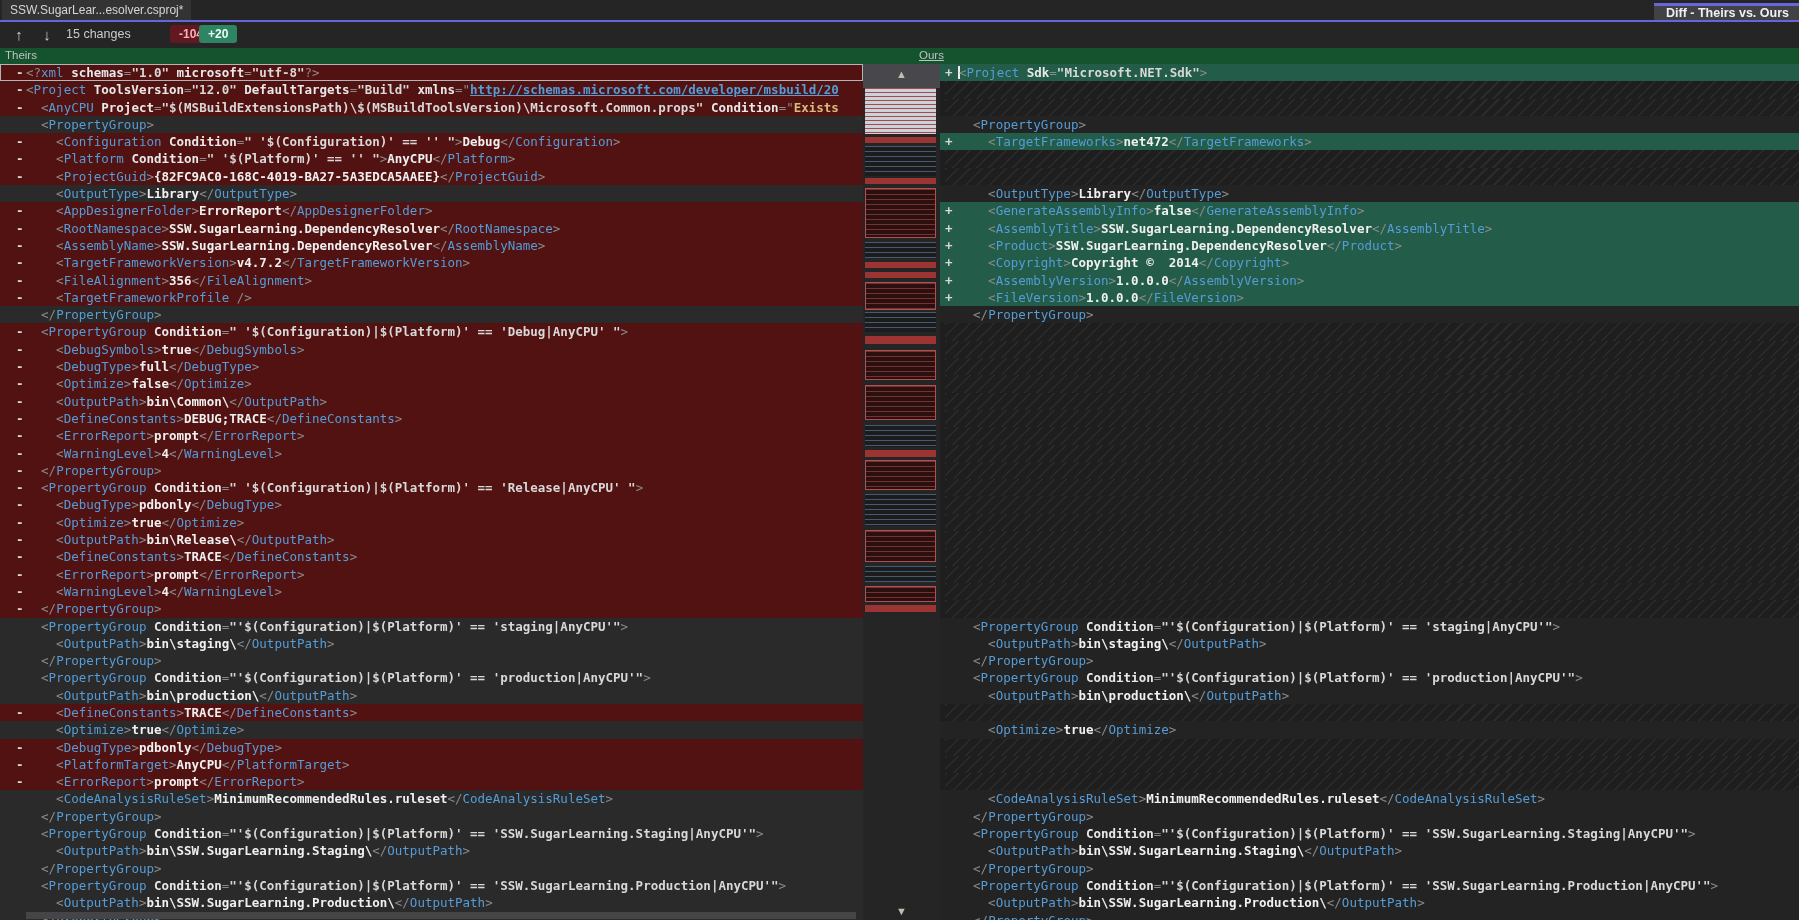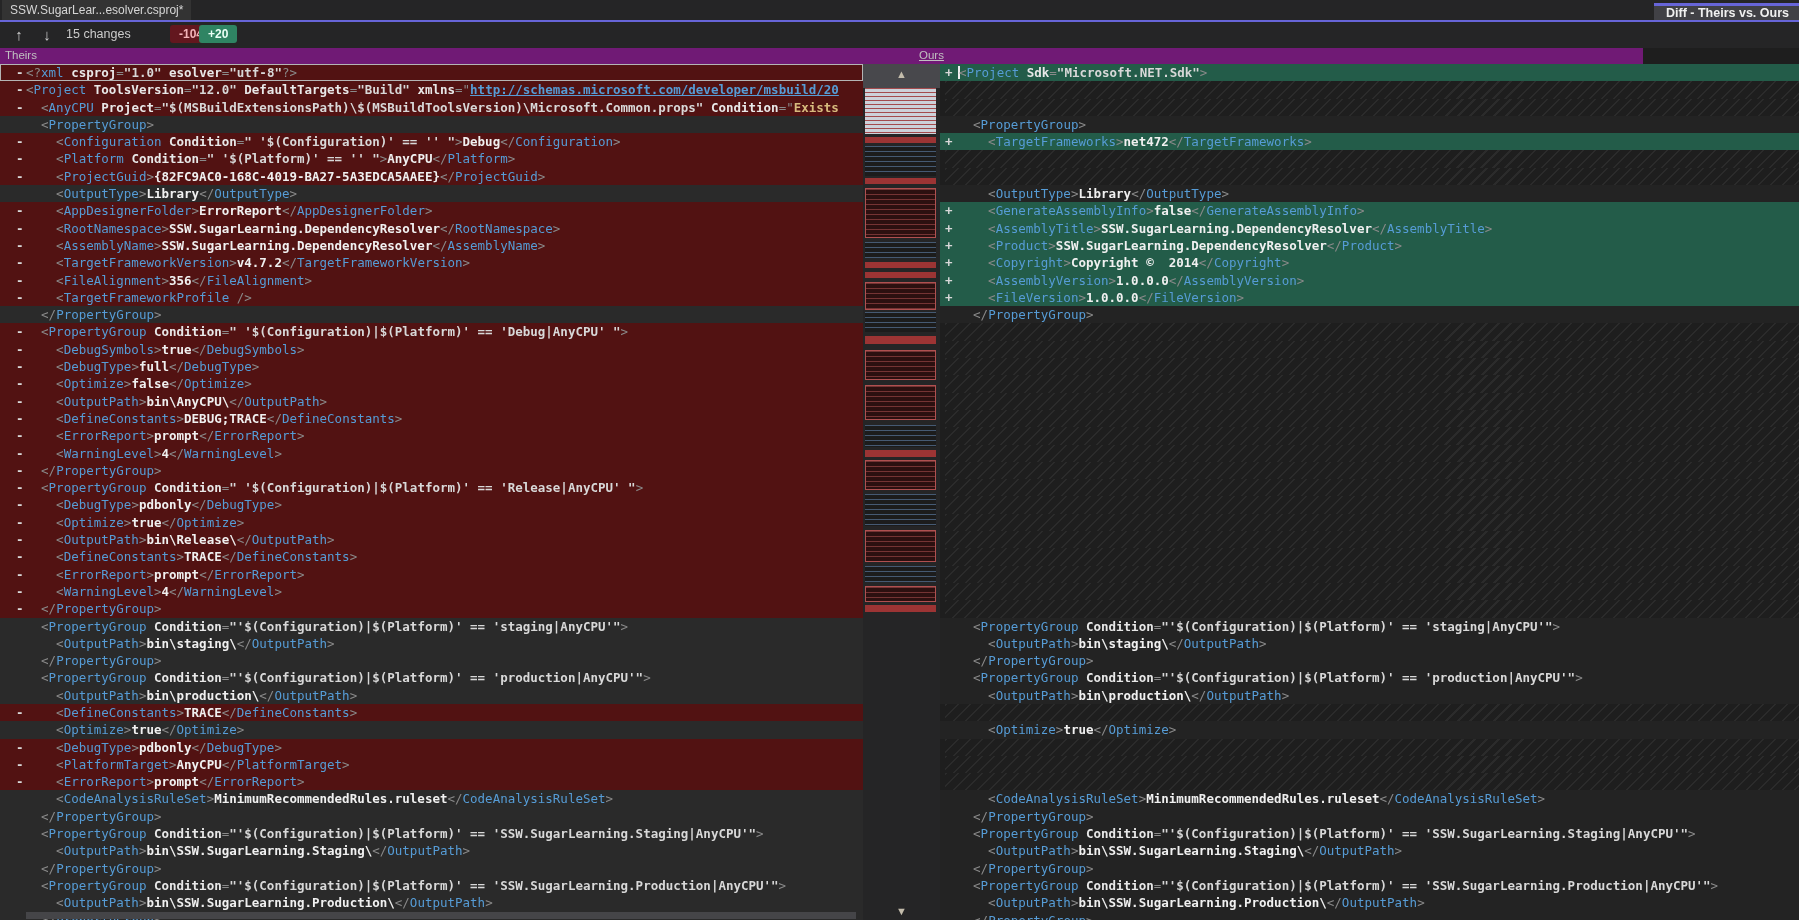--- a/index.html
+++ b/index.html
@@ -14,21 +14,21 @@
   #purple-rule{position:absolute;left:0;top:20px;width:1799px;height:2px;background:#6765d8;}
   #toolbar{position:absolute;left:0;top:22px;width:1799px;height:26px;background:#252526;}
   .nav-arrow{position:absolute;top:1px;width:22px;height:24px;font-size:15px;color:#cccccc;
              text-align:center;line-height:24px;cursor:pointer;background:none;border:none;padding:0;}
   #arrow-prev{left:8px;} #arrow-next{left:36px;}
   #changes-label{position:absolute;left:66px;top:5px;font-size:12.5px;color:#cccccc;}
   .badge{position:absolute;top:3px;height:18px;border-radius:3px;font-size:12px;line-height:18px;
          padding:0 9px;font-weight:bold;}
   #del-badge{left:150px;background:#63171e;color:#f2b3b8;margin-left:20px;}
   #add-badge{left:199px;background:#2f8463;color:#eafff5;}
-  #labels-row{position:absolute;left:0;top:48px;width:1643px;height:16px;background:#701a75;}
+  #labels-row{position:absolute;left:0;top:48px;width:1799px;height:16px;background:#14532d;}
   .pane-label{position:absolute;top:1px;font-size:11.5px;color:#c0c0c0;}
   #label-theirs{left:5px;} #label-ours{left:919px;text-decoration:underline;}
   
   #editors{position:absolute;left:0;top:64px;width:1799px;height:856px;}
   .editor{position:absolute;top:0;height:856px;overflow:hidden;background:#1e1e1e;}
   #left-editor{left:0;width:863px;}
   #right-editor{left:940px;width:859px;}
   .line{height:17.3px;line-height:17.3px;white-space:pre;overflow:hidden;position:relative;
         font-family:"DejaVu Sans Mono","Liberation Mono",monospace;font-size:12.5px;box-sizing:border-box;}
   #left-editor .line{padding-left:26px;}
@@ -85,40 +85,40 @@
   </div>
 
   <div id="labels-row">
     <span class="pane-label" id="label-theirs">Theirs</span>
     <span class="pane-label" id="label-ours">Ours</span>
   </div>
 
   <div id="editors">
     <div class="editor" id="left-editor">
       <div id="left-code">
-          <div class="line del cur-diff"><span class="gut">-</span><span class="d">&lt;?</span><span class="t">xml</span><span class="a"> csproj</span><span class="d">=</span><span class="v">"1.0"</span><span class="a"> esolver</span><span class="d">=</span><span class="v">"utf-8"</span><span class="d">?&gt;</span></div>
+          <div class="line del cur-diff"><span class="gut">-</span><span class="d">&lt;?</span><span class="t">xml</span><span class="a"> schemas</span><span class="d">=</span><span class="v">"1.0"</span><span class="a"> microsoft</span><span class="d">=</span><span class="v">"utf-8"</span><span class="d">?&gt;</span></div>
           <div class="line del"><span class="gut">-</span><span class="d">&lt;</span><span class="t">Project</span><span class="a"> ToolsVersion</span><span class="d">=</span><span class="v">"12.0"</span><span class="a"> DefaultTargets</span><span class="d">=</span><span class="v">"Build"</span><span class="a"> xmlns</span><span class="d">="</span><span class="u">http://schemas.microsoft.com/developer/msbuild/20</span></div>
           <div class="line del"><span class="gut">-</span><span class="c">  </span><span class="d">&lt;</span><span class="t">AnyCPU</span><span class="a"> Project</span><span class="d">=</span><span class="v">"$(MSBuildExtensionsPath)\$(MSBuildToolsVersion)\Microsoft.Common.props"</span><span class="a"> Condition</span><span class="d">="</span><span class="s">Exists</span></div>
           <div class="line ctx"><span class="c">  </span><span class="d">&lt;</span><span class="t">PropertyGroup</span><span class="d">&gt;</span></div>
           <div class="line del"><span class="gut">-</span><span class="c">    </span><span class="d">&lt;</span><span class="t">Configuration</span><span class="a"> Condition</span><span class="d">=</span><span class="v">" '$(Configuration)' == '' "</span><span class="d">&gt;</span><span class="c">Debug</span><span class="d">&lt;/</span><span class="t">Configuration</span><span class="d">&gt;</span></div>
           <div class="line del"><span class="gut">-</span><span class="c">    </span><span class="d">&lt;</span><span class="t">Platform</span><span class="a"> Condition</span><span class="d">=</span><span class="v">" '$(Platform)' == '' "</span><span class="d">&gt;</span><span class="c">AnyCPU</span><span class="d">&lt;/</span><span class="t">Platform</span><span class="d">&gt;</span></div>
           <div class="line del"><span class="gut">-</span><span class="c">    </span><span class="d">&lt;</span><span class="t">ProjectGuid</span><span class="d">&gt;</span><span class="c">{82FC9AC0-168C-4019-BA27-5A3EDCA5AAEE}</span><span class="d">&lt;/</span><span class="t">ProjectGuid</span><span class="d">&gt;</span></div>
           <div class="line ctx"><span class="c">    </span><span class="d">&lt;</span><span class="t">OutputType</span><span class="d">&gt;</span><span class="c">Library</span><span class="d">&lt;/</span><span class="t">OutputType</span><span class="d">&gt;</span></div>
           <div class="line del"><span class="gut">-</span><span class="c">    </span><span class="d">&lt;</span><span class="t">AppDesignerFolder</span><span class="d">&gt;</span><span class="c">ErrorReport</span><span class="d">&lt;/</span><span class="t">AppDesignerFolder</span><span class="d">&gt;</span></div>
           <div class="line del"><span class="gut">-</span><span class="c">    </span><span class="d">&lt;</span><span class="t">RootNamespace</span><span class="d">&gt;</span><span class="c">SSW.SugarLearning.DependencyResolver</span><span class="d">&lt;/</span><span class="t">RootNamespace</span><span class="d">&gt;</span></div>
           <div class="line del"><span class="gut">-</span><span class="c">    </span><span class="d">&lt;</span><span class="t">AssemblyName</span><span class="d">&gt;</span><span class="c">SSW.SugarLearning.DependencyResolver</span><span class="d">&lt;/</span><span class="t">AssemblyName</span><span class="d">&gt;</span></div>
           <div class="line del"><span class="gut">-</span><span class="c">    </span><span class="d">&lt;</span><span class="t">TargetFrameworkVersion</span><span class="d">&gt;</span><span class="c">v4.7.2</span><span class="d">&lt;/</span><span class="t">TargetFrameworkVersion</span><span class="d">&gt;</span></div>
           <div class="line del"><span class="gut">-</span><span class="c">    </span><span class="d">&lt;</span><span class="t">FileAlignment</span><span class="d">&gt;</span><span class="c">356</span><span class="d">&lt;/</span><span class="t">FileAlignment</span><span class="d">&gt;</span></div>
           <div class="line del"><span class="gut">-</span><span class="c">    </span><span class="d">&lt;</span><span class="t">TargetFrameworkProfile</span><span class="d"> /&gt;</span></div>
           <div class="line ctx"><span class="c">  </span><span class="d">&lt;/</span><span class="t">PropertyGroup</span><span class="d">&gt;</span></div>
           <div class="line del"><span class="gut">-</span><span class="c">  </span><span class="d">&lt;</span><span class="t">PropertyGroup</span><span class="a"> Condition</span><span class="d">=</span><span class="v">" '$(Configuration)|$(Platform)' == 'Debug|AnyCPU' "</span><span class="d">&gt;</span></div>
           <div class="line del"><span class="gut">-</span><span class="c">    </span><span class="d">&lt;</span><span class="t">DebugSymbols</span><span class="d">&gt;</span><span class="c">true</span><span class="d">&lt;/</span><span class="t">DebugSymbols</span><span class="d">&gt;</span></div>
           <div class="line del"><span class="gut">-</span><span class="c">    </span><span class="d">&lt;</span><span class="t">DebugType</span><span class="d">&gt;</span><span class="c">full</span><span class="d">&lt;/</span><span class="t">DebugType</span><span class="d">&gt;</span></div>
           <div class="line del"><span class="gut">-</span><span class="c">    </span><span class="d">&lt;</span><span class="t">Optimize</span><span class="d">&gt;</span><span class="c">false</span><span class="d">&lt;/</span><span class="t">Optimize</span><span class="d">&gt;</span></div>
-          <div class="line del"><span class="gut">-</span><span class="c">    </span><span class="d">&lt;</span><span class="t">OutputPath</span><span class="d">&gt;</span><span class="c">bin\AnyCPU\</span><span class="d">&lt;/</span><span class="t">OutputPath</span><span class="d">&gt;</span></div>
+          <div class="line del"><span class="gut">-</span><span class="c">    </span><span class="d">&lt;</span><span class="t">OutputPath</span><span class="d">&gt;</span><span class="c">bin\Common\</span><span class="d">&lt;/</span><span class="t">OutputPath</span><span class="d">&gt;</span></div>
           <div class="line del"><span class="gut">-</span><span class="c">    </span><span class="d">&lt;</span><span class="t">DefineConstants</span><span class="d">&gt;</span><span class="c">DEBUG;TRACE</span><span class="d">&lt;/</span><span class="t">DefineConstants</span><span class="d">&gt;</span></div>
           <div class="line del"><span class="gut">-</span><span class="c">    </span><span class="d">&lt;</span><span class="t">ErrorReport</span><span class="d">&gt;</span><span class="c">prompt</span><span class="d">&lt;/</span><span class="t">ErrorReport</span><span class="d">&gt;</span></div>
           <div class="line del"><span class="gut">-</span><span class="c">    </span><span class="d">&lt;</span><span class="t">WarningLevel</span><span class="d">&gt;</span><span class="c">4</span><span class="d">&lt;/</span><span class="t">WarningLevel</span><span class="d">&gt;</span></div>
           <div class="line del"><span class="gut">-</span><span class="c">  </span><span class="d">&lt;/</span><span class="t">PropertyGroup</span><span class="d">&gt;</span></div>
           <div class="line del"><span class="gut">-</span><span class="c">  </span><span class="d">&lt;</span><span class="t">PropertyGroup</span><span class="a"> Condition</span><span class="d">=</span><span class="v">" '$(Configuration)|$(Platform)' == 'Release|AnyCPU' "</span><span class="d">&gt;</span></div>
           <div class="line del"><span class="gut">-</span><span class="c">    </span><span class="d">&lt;</span><span class="t">DebugType</span><span class="d">&gt;</span><span class="c">pdbonly</span><span class="d">&lt;/</span><span class="t">DebugType</span><span class="d">&gt;</span></div>
           <div class="line del"><span class="gut">-</span><span class="c">    </span><span class="d">&lt;</span><span class="t">Optimize</span><span class="d">&gt;</span><span class="c">true</span><span class="d">&lt;/</span><span class="t">Optimize</span><span class="d">&gt;</span></div>
           <div class="line del"><span class="gut">-</span><span class="c">    </span><span class="d">&lt;</span><span class="t">OutputPath</span><span class="d">&gt;</span><span class="c">bin\Release\</span><span class="d">&lt;/</span><span class="t">OutputPath</span><span class="d">&gt;</span></div>
           <div class="line del"><span class="gut">-</span><span class="c">    </span><span class="d">&lt;</span><span class="t">DefineConstants</span><span class="d">&gt;</span><span class="c">TRACE</span><span class="d">&lt;/</span><span class="t">DefineConstants</span><span class="d">&gt;</span></div>
           <div class="line del"><span class="gut">-</span><span class="c">    </span><span class="d">&lt;</span><span class="t">ErrorReport</span><span class="d">&gt;</span><span class="c">prompt</span><span class="d">&lt;/</span><span class="t">ErrorReport</span><span class="d">&gt;</span></div>

